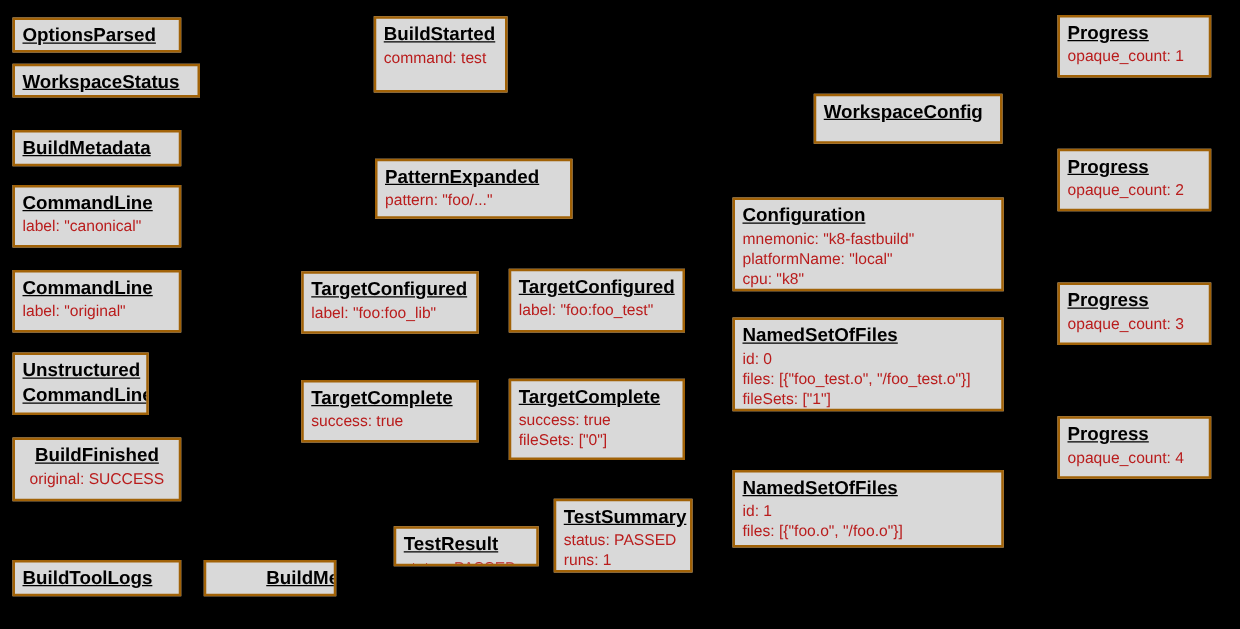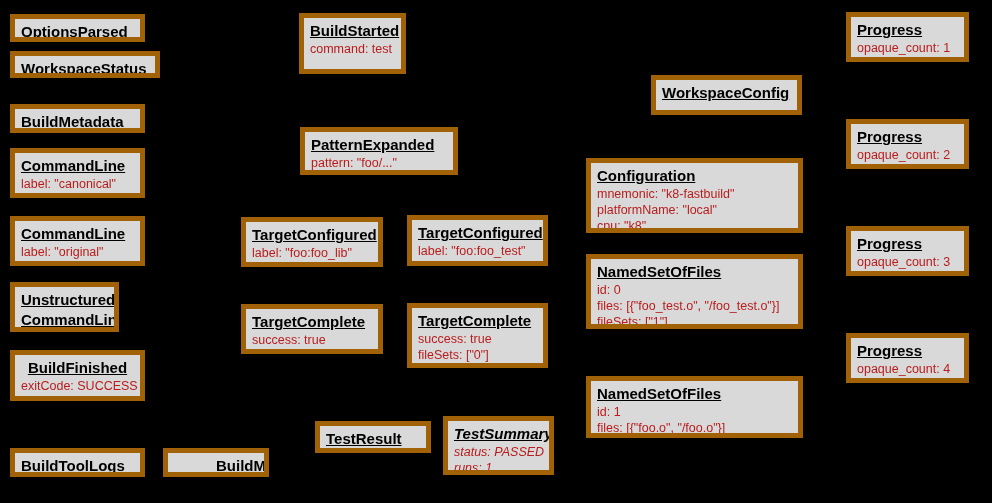--- a/index.html
+++ b/index.html
@@ -12,21 +12,21 @@
     width: 992px;
     height: 503px;
     background: #000000;
     overflow: hidden;
     font-family: "Liberation Sans", sans-serif;
   }
   .node {
     position: absolute;
     box-sizing: border-box;
     background: #d9d9d9;
-    border: 5px solid #a16207;
+    border: 2px solid #a16207;
     color: #000000;
     padding: 3px 6px 2px 6px;
     overflow: hidden;
   }
   .node-title {
     font-size: 15px;
     line-height: 20px;
     font-weight: bold;
     text-decoration: underline;
     color: #000000;
@@ -64,21 +64,21 @@
     <div class="node-title">CommandLine</div>
     <div class="node-line">label: "original"</div>
   </div>
 
   <div class="node" style="left:10px; top:282px; width:109px; height:50px;">
     <div class="node-title">Unstructured CommandLine</div>
   </div>
 
   <div class="node" style="left:10px; top:350px; width:135px; height:51px;text-align:center;">
     <div class="node-title">BuildFinished</div>
-    <div class="node-line">exitCode: SUCCESS</div>
+    <div class="node-line">original: SUCCESS</div>
   </div>
 
   <div class="node" style="left:10px; top:448px; width:135px; height:29px;">
     <div class="node-title">BuildToolLogs</div>
   </div>
 
   <div class="node" style="left:163px; top:448px; width:106px; height:29px;padding-left:48px;">
     <div class="node-title">BuildMetrics</div>
   </div>
 
@@ -111,21 +111,21 @@
     <div class="node-title">TargetComplete</div>
     <div class="node-line">success: true</div>
     <div class="node-line">fileSets: ["0"]</div>
   </div>
 
   <div class="node" style="left:315px; top:421px; width:116px; height:32px;">
     <div class="node-title">TestResult</div>
     <div class="node-line">status: PASSED</div>
   </div>
 
-  <div class="node" style="left:443px; top:416px; width:111px; height:59px;font-style:italic;">
+  <div class="node" style="left:443px; top:399px; width:111px; height:59px;">
     <div class="node-title">TestSummary</div>
     <div class="node-line">status: PASSED</div>
     <div class="node-line">runs: 1</div>
   </div>
 
   <div class="node" style="left:651px; top:75px; width:151px; height:40px;">
     <div class="node-title">WorkspaceConfig</div>
   </div>
 
   <div class="node" style="left:586px; top:158px; width:217px; height:75px;">

